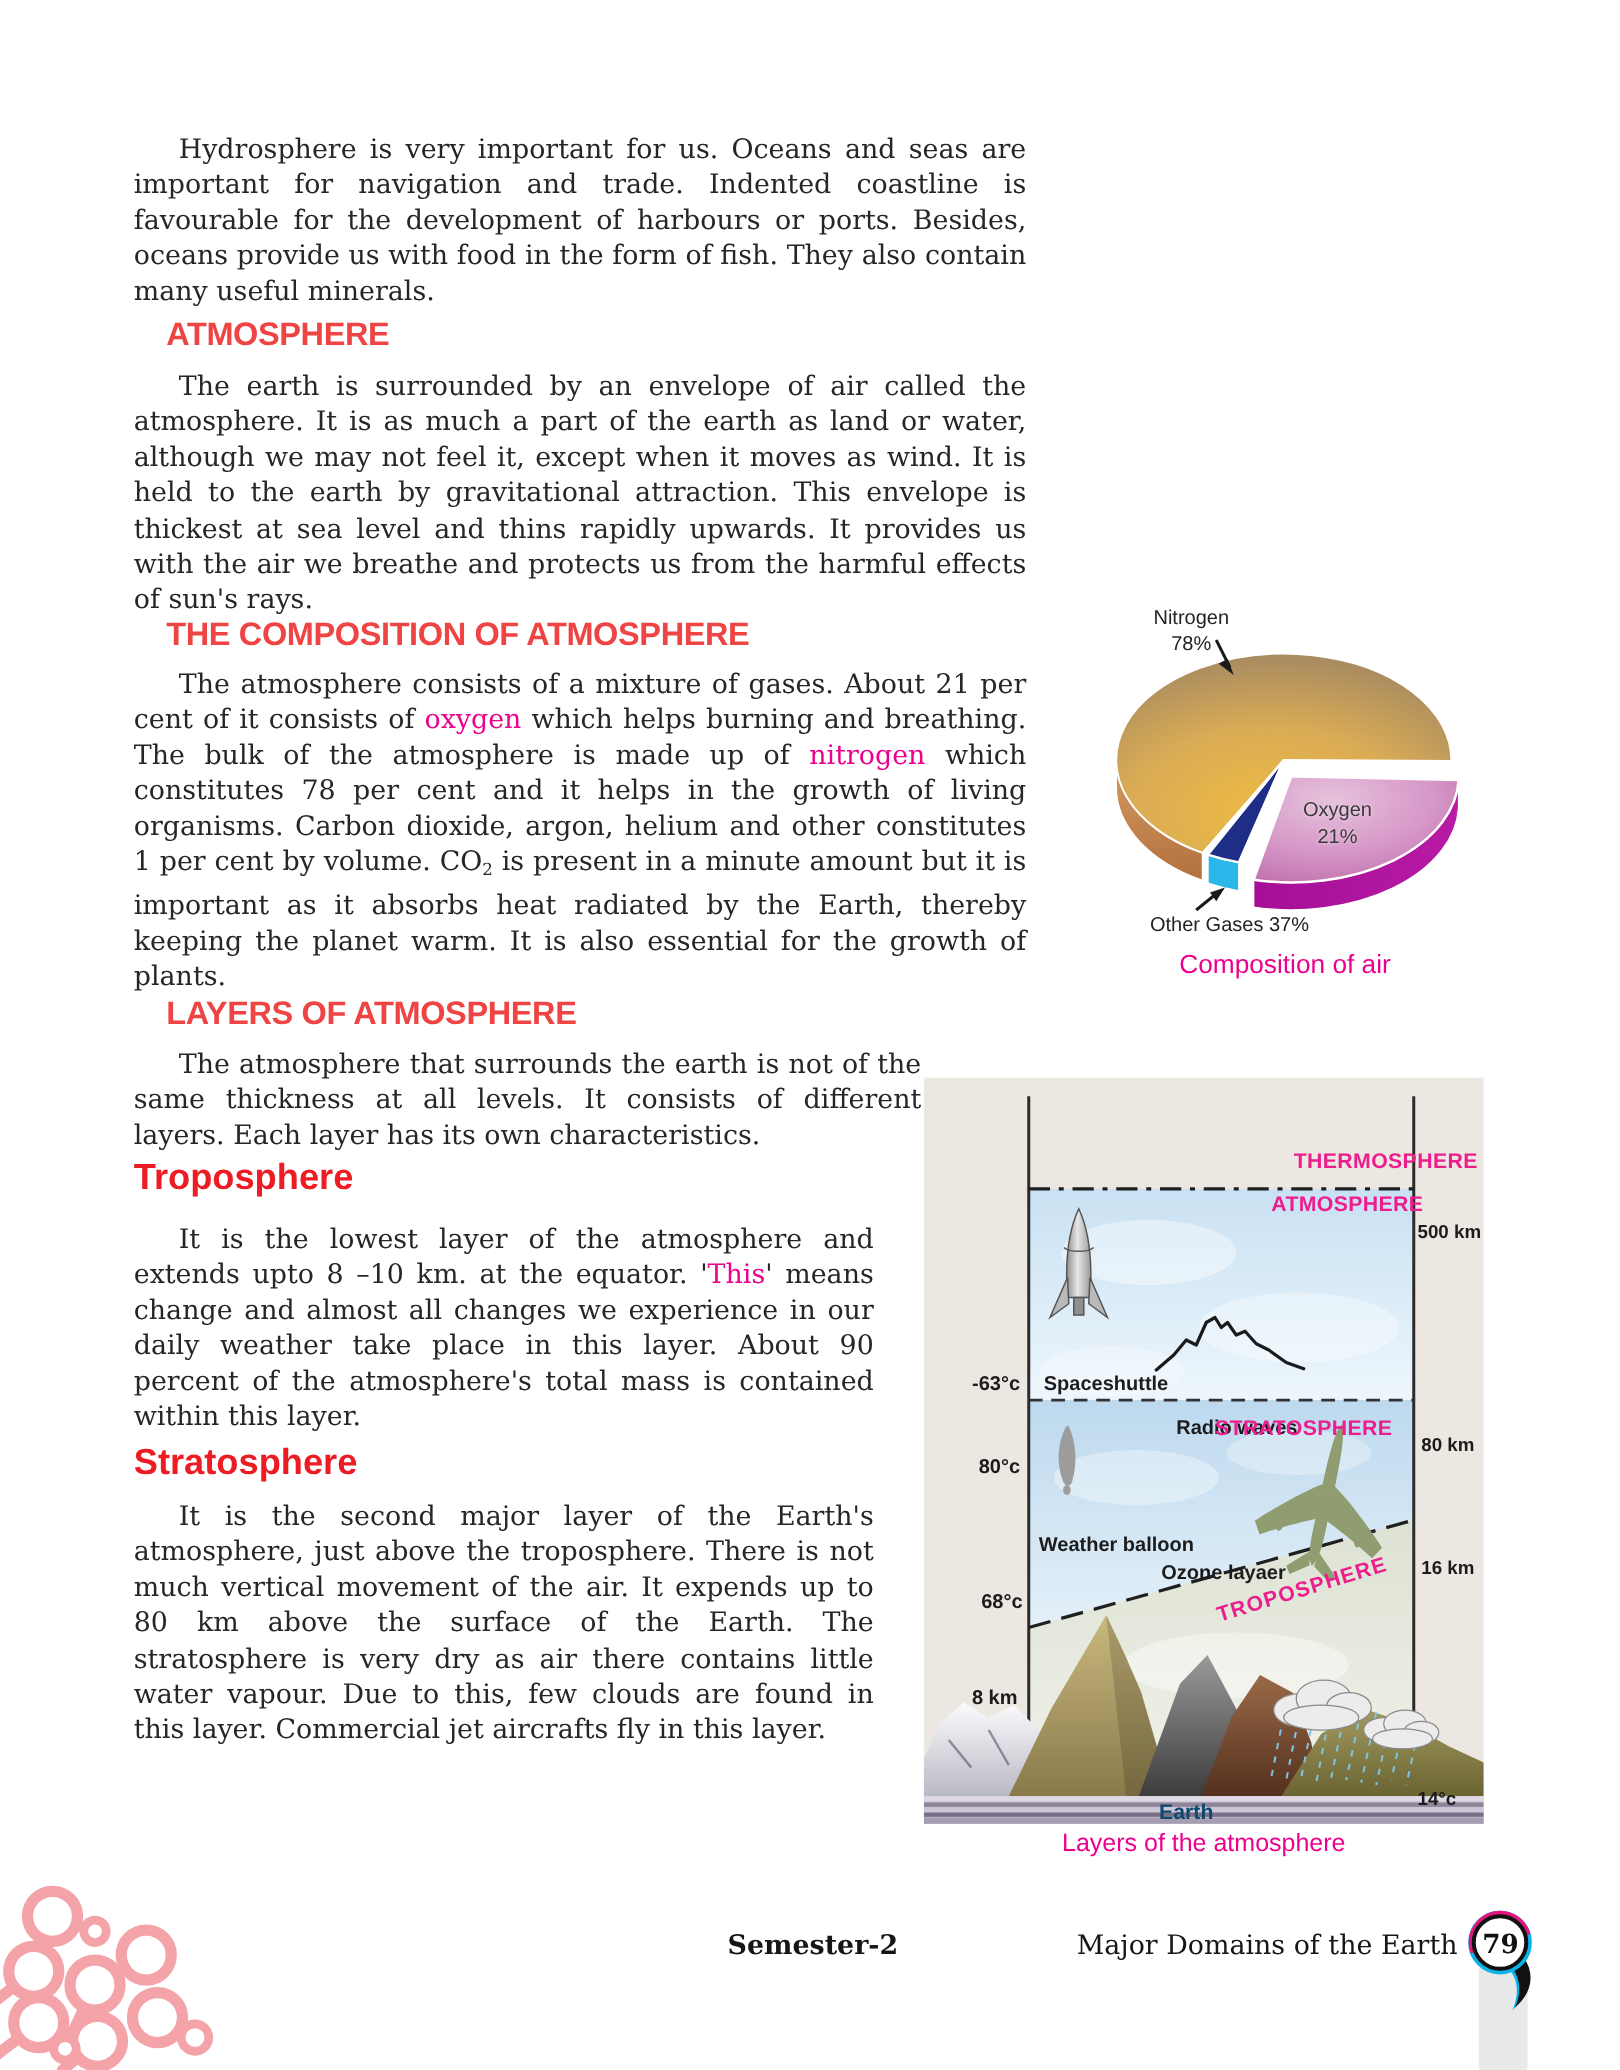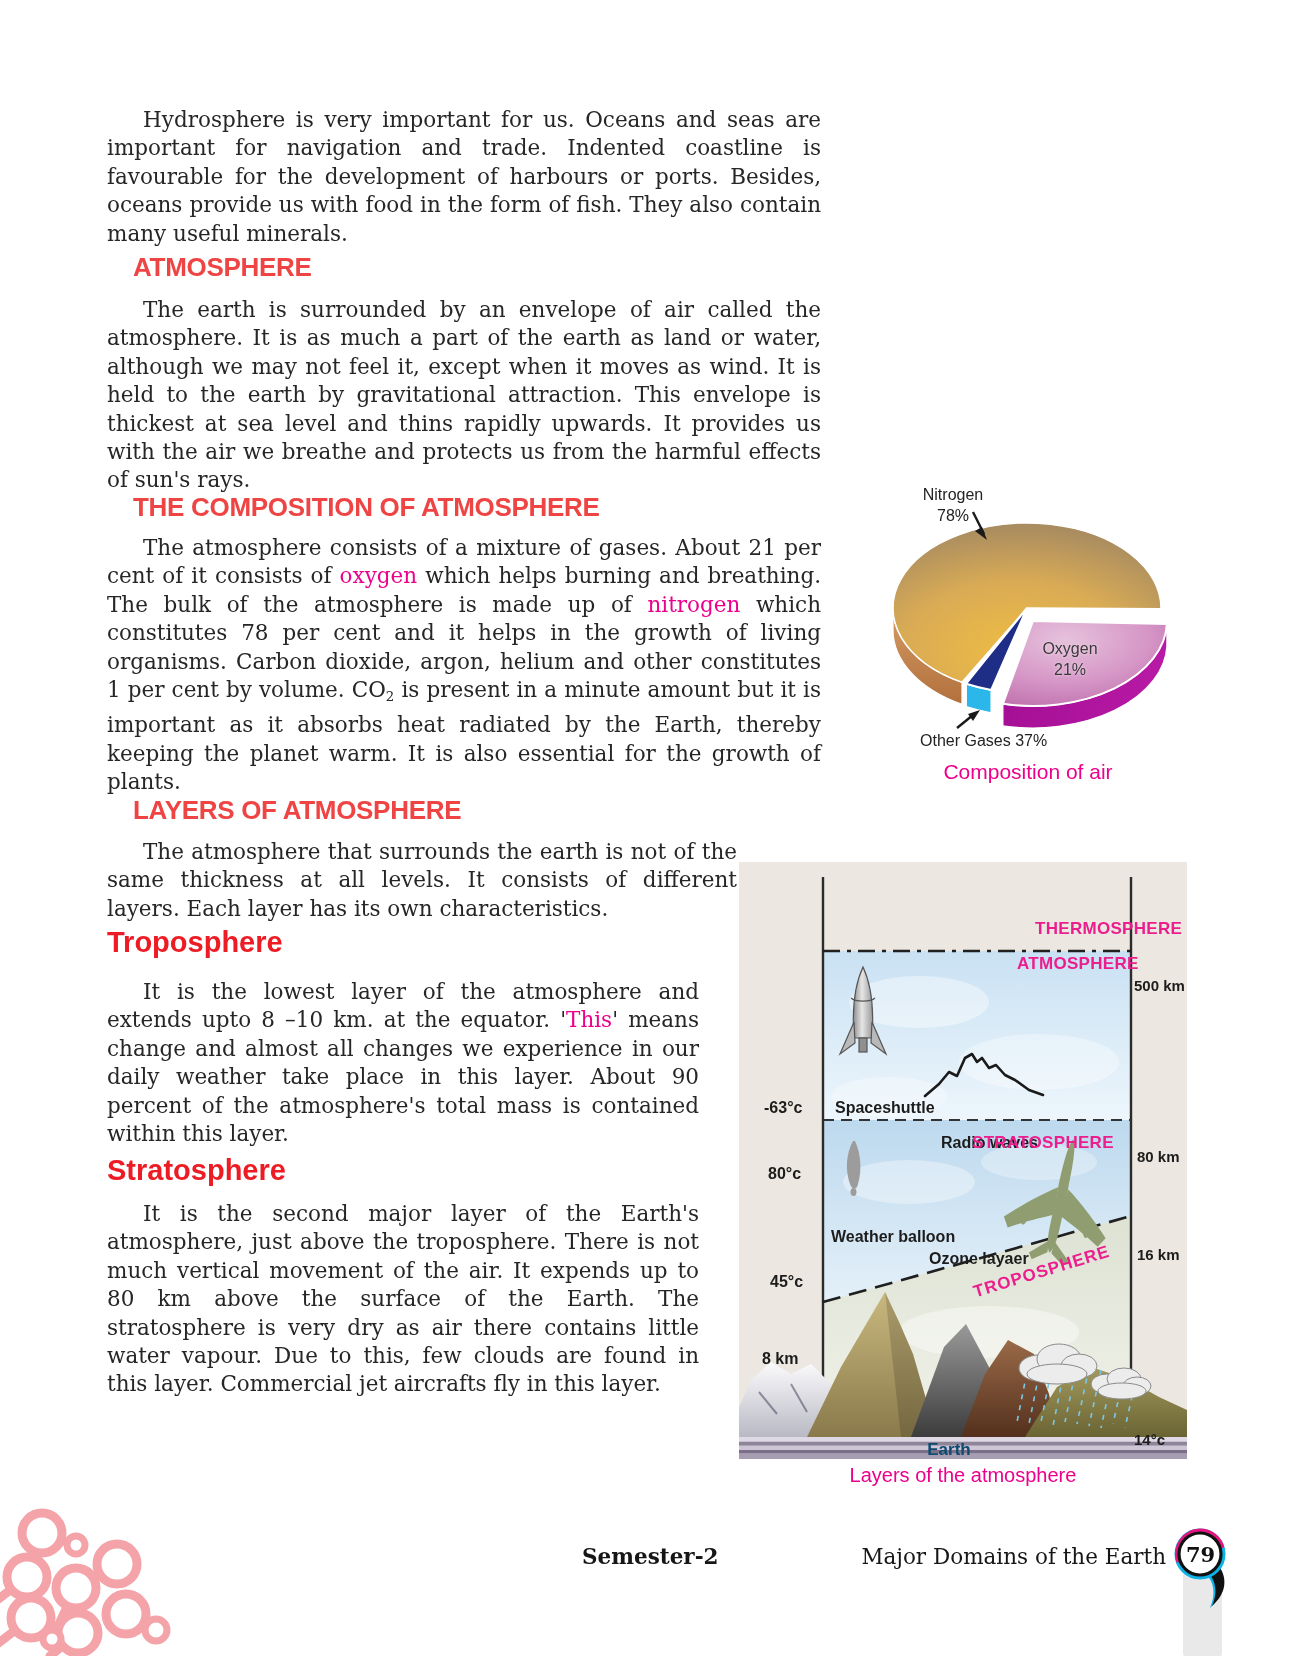--- a/index.html
+++ b/index.html
@@ -20,21 +20,21 @@
           color:#232323;text-align:center;line-height:21px;white-space:nowrap;}
   #pie-caption{position:absolute;left:0;top:282px;width:300px;text-align:center;
                font-family:"Liberation Sans",sans-serif;font-size:21px;color:#ec008c;}
   
   #diagram{position:absolute;left:739px;top:862px;width:448px;height:598px;}
   .dlab{position:absolute;font-family:"Liberation Sans",sans-serif;font-weight:700;
         font-size:16px;color:#1c1c1c;white-space:nowrap;margin-top:36px;}
   .dmag{position:absolute;font-family:"Liberation Sans",sans-serif;font-weight:700;
         font-size:17px;color:#ec1e8e;white-space:nowrap;letter-spacing:0.3px;}
   .dsm{font-size:15px;}
-  .ralign{text-align:left;}
+  .ralign{text-align:right;}
   #lab-earth{position:absolute;left:150px;top:578px;width:120px;text-align:center;
              font-family:"Liberation Sans",sans-serif;font-weight:700;font-size:17px;color:#0c4a6e;}
   #diagram-caption{position:absolute;left:739px;top:1464px;width:448px;text-align:center;
                    font-family:"Liberation Sans",sans-serif;font-size:20px;color:#ec008c;}
   
   .foot{position:absolute;top:1544px;font-size:21.5px;color:#161616;font-family:"DejaVu Serif",serif;}
   #foot-left{left:582px;font-weight:bold;}
   #foot-right{left:850px;width:316px;text-align:right;}
   #badge{position:absolute;left:1172px;top:1524px;}
   #badge-num{position:absolute;left:1172px;top:1524px;width:57px;height:60px;text-align:center;
@@ -264,21 +264,21 @@
     <div class="dmag" style="left:278px;top:92px;">ATMOSPHERE</div>
     <div class="dlab ralign" style="left:25px;top:201px;width:52px;">-63°c</div>
     <div class="dlab" style="left:96px;top:201px;">Spaceshuttle</div>
     <div class="dlab" style="left:202px;top:236px;">Radio waves</div>
     <div class="dlab dsm" style="left:398px;top:250px;">80 km</div>
     <div class="dlab ralign" style="left:29px;top:267px;width:48px;">80°c</div>
     <div class="dmag" style="left:233px;top:271px;">STRATOSPHERE</div>
     <div class="dlab" style="left:92px;top:330px;">Weather balloon</div>
     <div class="dlab dsm" style="left:398px;top:348px;">16 km</div>
     <div class="dlab" style="left:190px;top:352px;">Ozone layaer</div>
-    <div class="dlab ralign" style="left:31px;top:375px;width:48px;">45°c</div>
+    <div class="dlab ralign" style="left:31px;top:375px;width:48px;">68°c</div>
     <div class="dmag" style="left:232px;top:400px;transform:rotate(-17deg);letter-spacing:1px;">TROPOSPHERE</div>
     <div class="dlab ralign" style="left:23px;top:452px;width:52px;">8 km</div>
     <div class="dlab dsm" style="left:395px;top:533px;">14°c</div>
     <div id="lab-earth">Earth</div>
   </div>
 
   <div id="diagram-caption">Layers of the atmosphere</div>
 
   <div id="foot-left" class="foot">Semester-2</div>
   <div id="foot-right" class="foot">Major Domains of the Earth</div>

